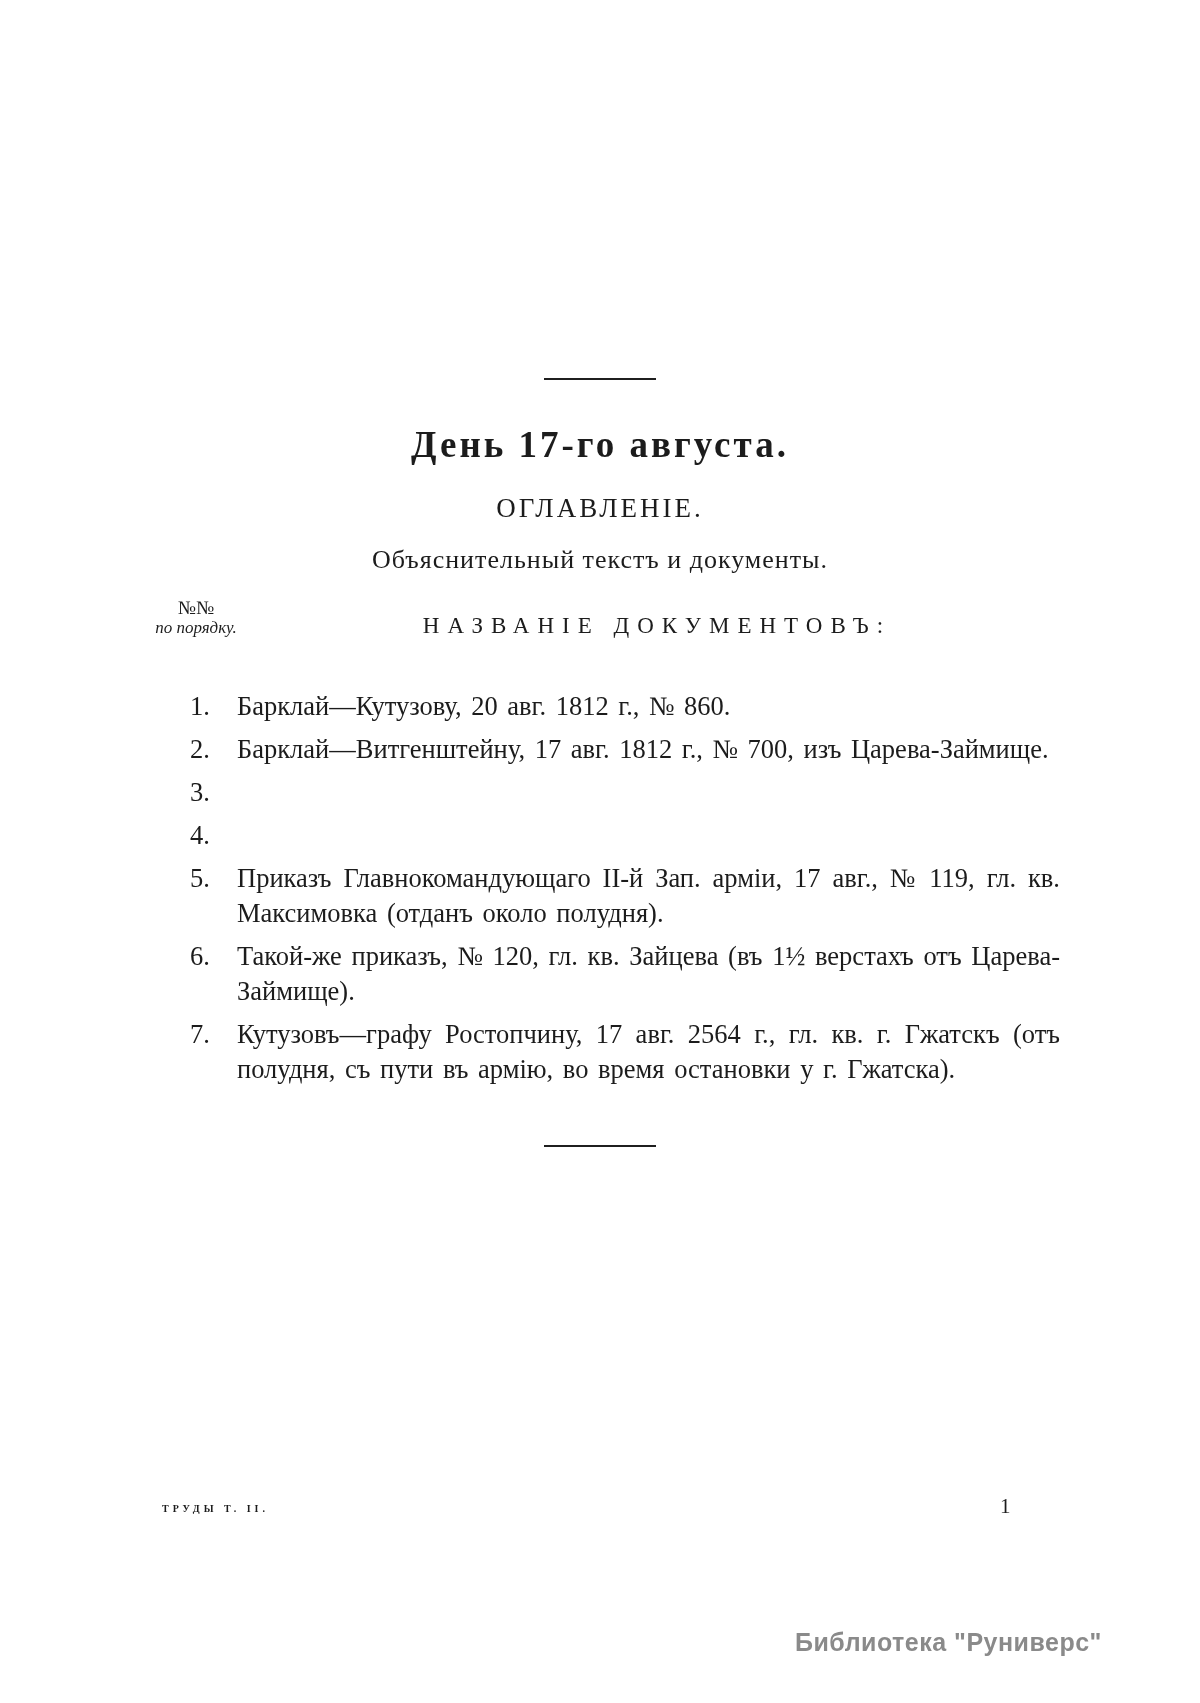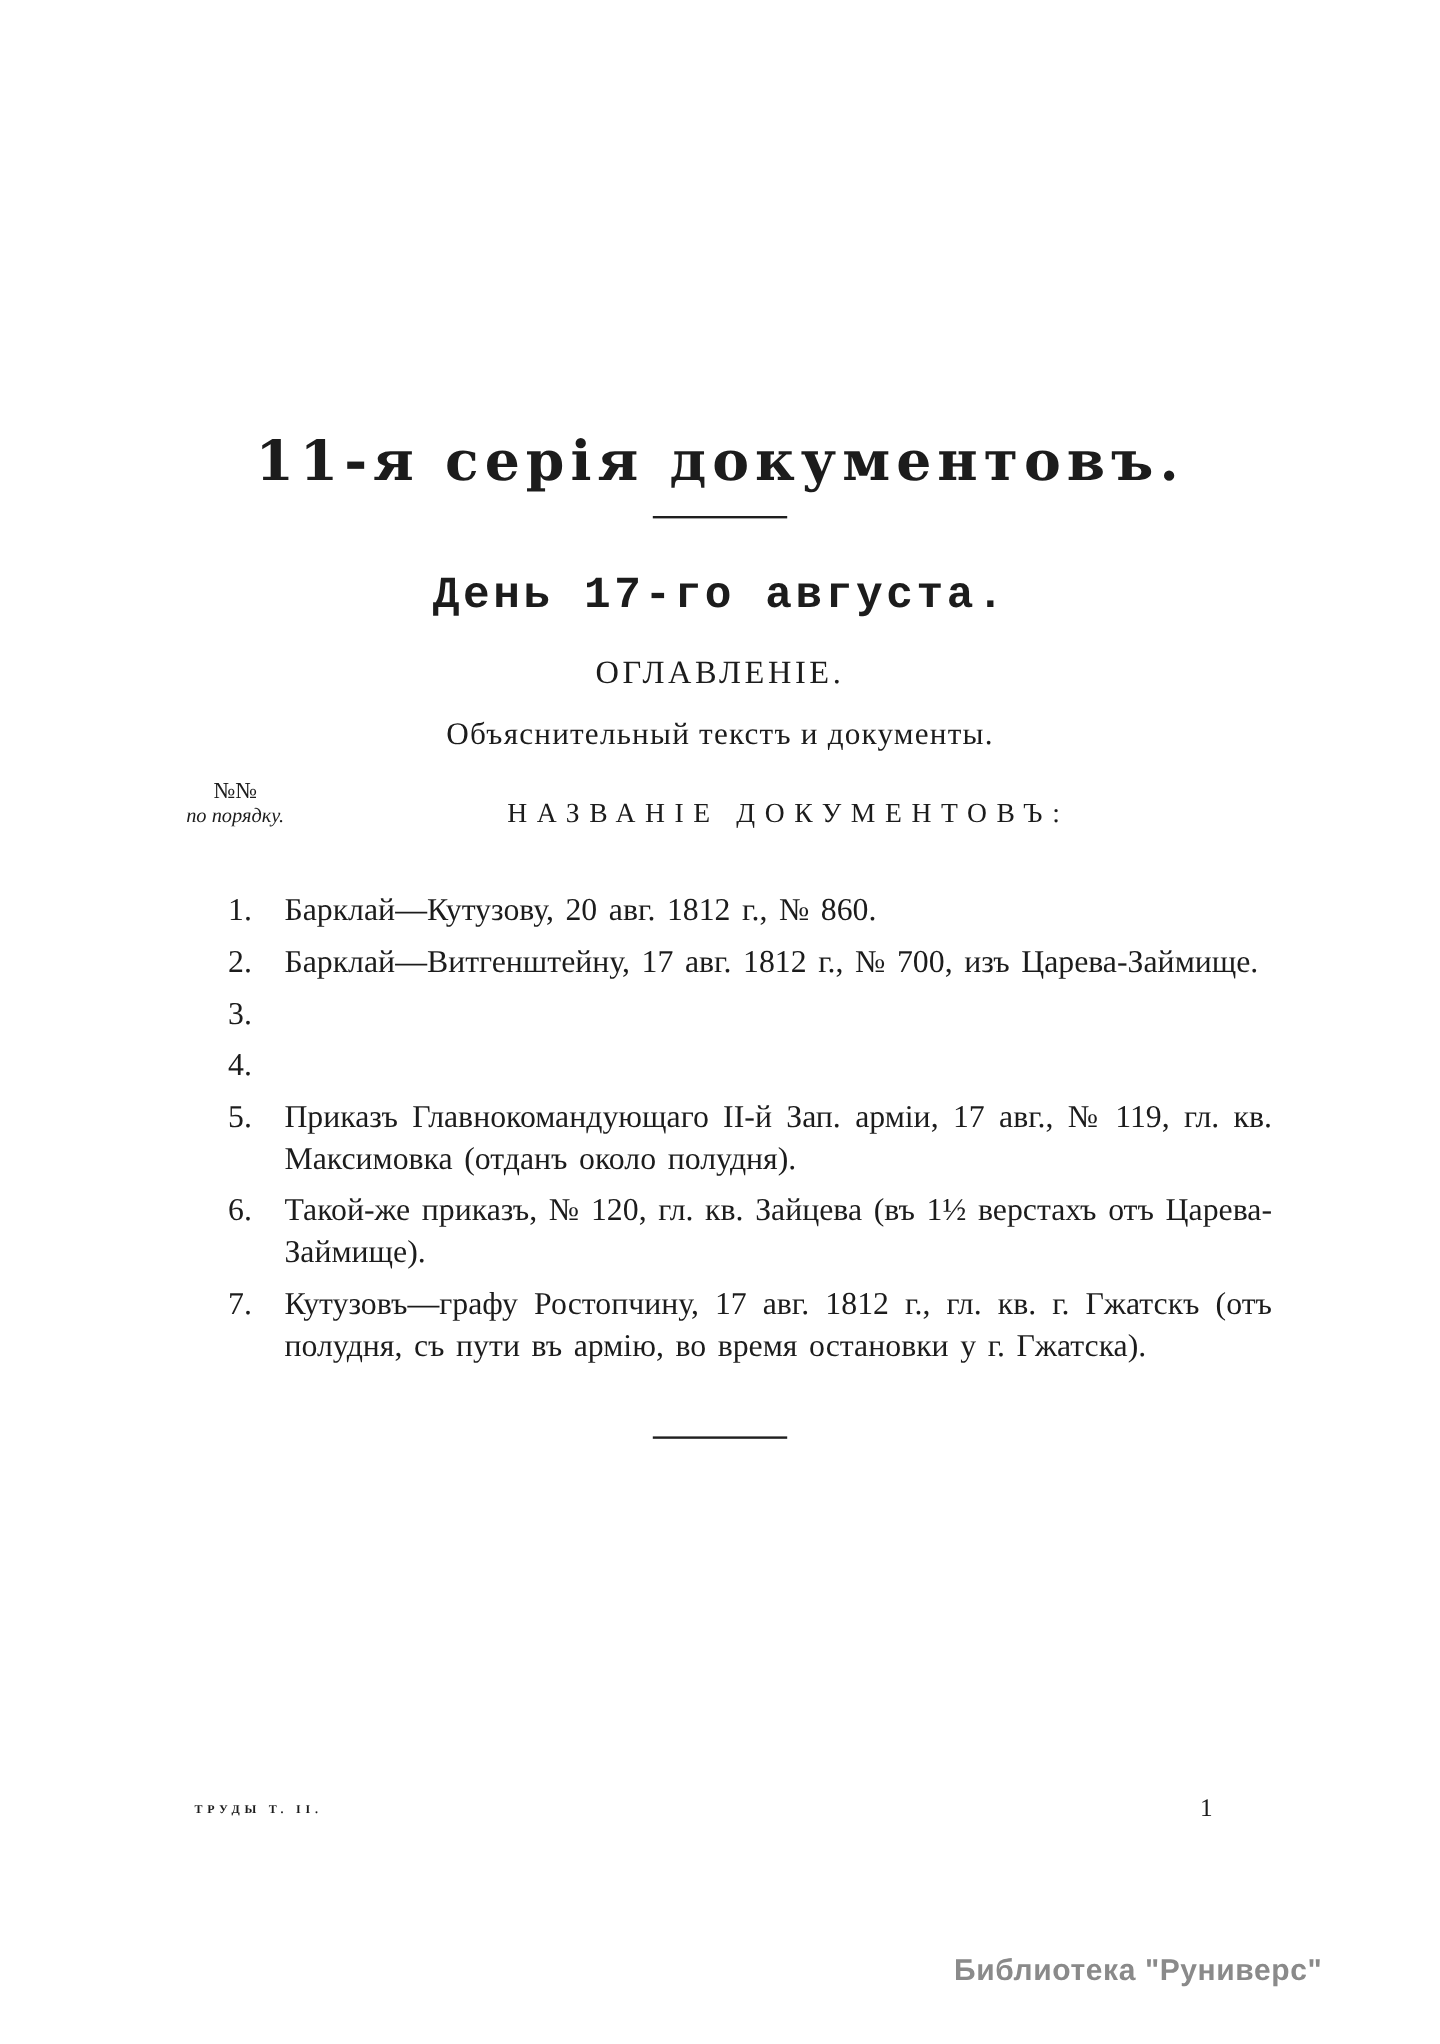--- a/index.html
+++ b/index.html
@@ -12,21 +12,21 @@
   .series-title {
     font-family:"DejaVu Serif", serif; font-weight:700;
     font-size:46px; line-height:52px; letter-spacing:5px;
     text-align:center; white-space:nowrap;
   }
   .rule { width:112px; height:2px; background:#1f1f1f; margin-left:auto; margin-right:auto; }
   .rule-top { margin-top:20px; }
   .rule-bottom { margin-top:58px; }
 
   .day-title {
-    margin-top:44px; font-family:Liberation Mono, monospace; font-weight:700;
+    margin-top:44px; font-family:Liberation Serif, serif; font-weight:700;
     font-size:37px; line-height:42px; letter-spacing:3px; text-align:center;
   }
   .contents-heading {
     margin-top:26px; font-size:27px; line-height:32px; letter-spacing:3px; text-align:center;
   }
   .explanatory {
     margin-top:20px; font-size:26px; line-height:31px; letter-spacing:1px; text-align:center;
   }
 
   .cols { position:relative; margin-top:22px; height:60px; }
@@ -55,21 +55,20 @@
     font-family:"Liberation Sans", sans-serif; font-weight:700;
     font-size:25px; color:#8a8a8a; letter-spacing:0.5px; white-space:nowrap;
   }
 </style>
 </head>
 <body>
 
 <div class="page">
   <div class="content">
 
-    <div class="series-title">11-я серія документовъ.</div>
     <div class="rule rule-top"></div>
 
     <div class="day-title">День 17-го августа.</div>
     <div class="contents-heading">ОГЛАВЛЕНІЕ.</div>
     <div class="explanatory">Объяснительный текстъ и документы.</div>
 
     <div class="cols">
       <div class="col-num">
         <div class="l1">№№</div>
         <div class="l2">по порядку.</div>
@@ -95,21 +94,21 @@
       <div class="toc-item">
         <div class="toc-num">5.</div>
         <div class="toc-text">Приказъ Главнокомандующаго II-й Зап. арміи, 17 авг., № 119, гл. кв. Максимовка (отданъ около полудня).</div>
       </div>
       <div class="toc-item">
         <div class="toc-num">6.</div>
         <div class="toc-text">Такой-же приказъ, № 120, гл. кв. Зайцева (въ 1½ верстахъ отъ Царева-Займище).</div>
       </div>
       <div class="toc-item">
         <div class="toc-num">7.</div>
-        <div class="toc-text">Кутузовъ—графу Ростопчину, 17 авг. 1812 г., гл. кв. г. Гжатскъ (отъ полудня, съ пути въ армію, во время остановки у г. Гжатска).</div>
+        <div class="toc-text">Кутузовъ—графу Ростопчину, 17 авг. 2564 г., гл. кв. г. Гжатскъ (отъ полудня, съ пути въ армію, во время остановки у г. Гжатска).</div>
       </div>
     </div>
 
     <div class="rule rule-bottom"></div>
   </div>
 
   <div class="footer-left">ТРУДЫ Т. II.</div>
   <div class="page-num">1</div>
   <div class="watermark">Библиотека "Руниверс"</div>
 </div>

